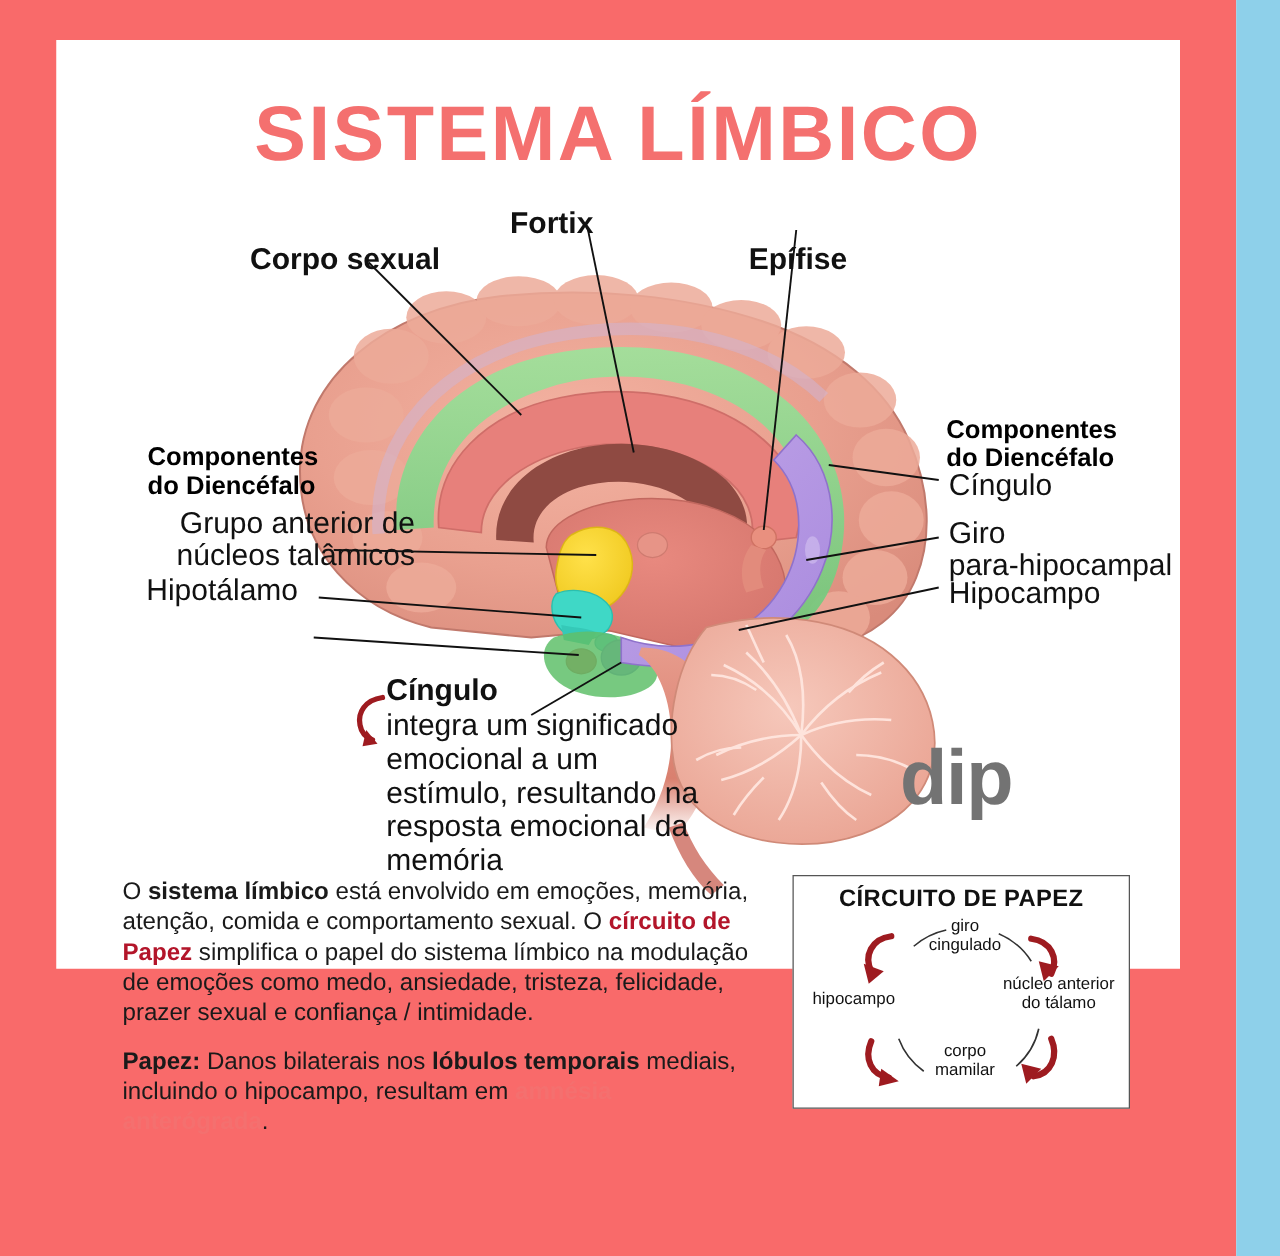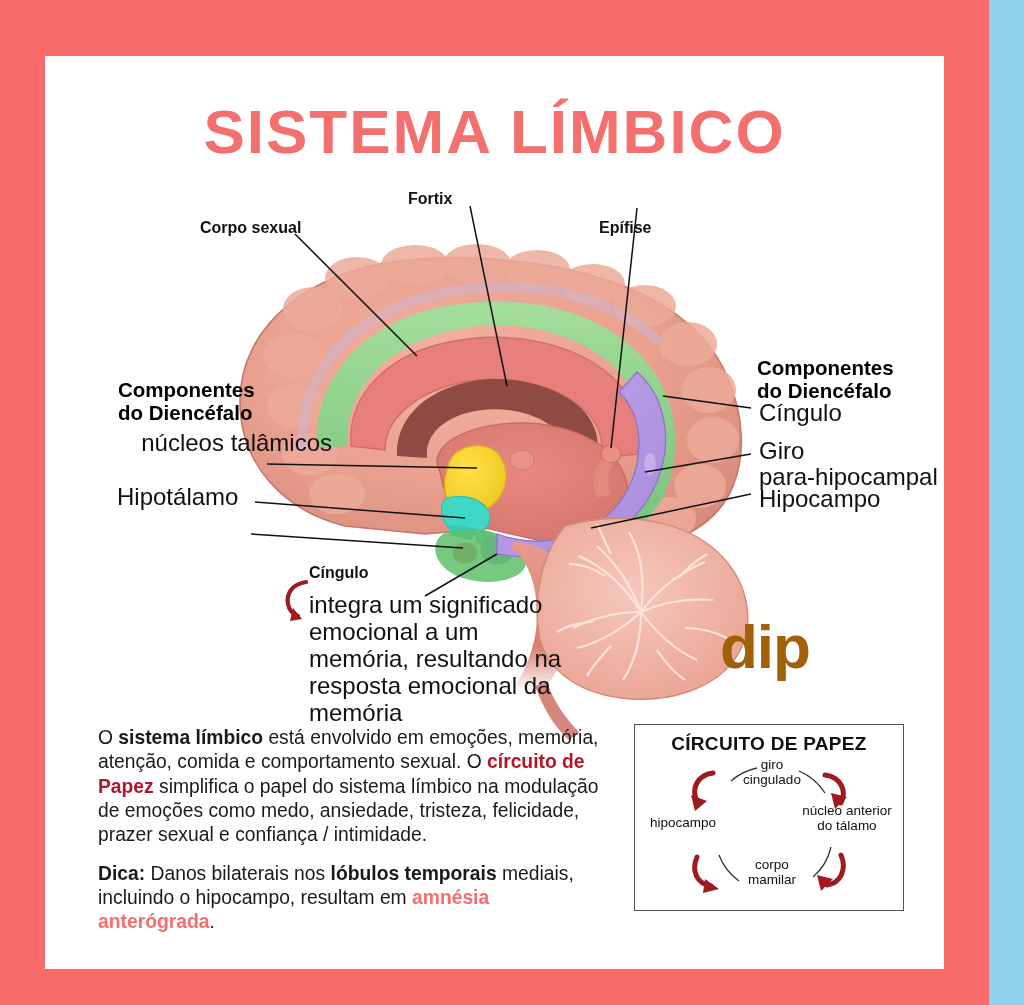--- a/index.html
+++ b/index.html
@@ -29,50 +29,50 @@
     transform:translateX(-50%) rotate(90deg);
     transform-origin:center center;
     white-space:nowrap;
     font-size:14.5px;font-weight:bold;
     letter-spacing:.2px;
   }
   .rail-a{color:#111;}
   .rail-b{color:#1f4fd8;}
 
   .card{
-    position:absolute;left:45px;top:56px;
-    width:899px;height:913px;
+    position:absolute;left:45px;top:32px;
+    width:899px;height:743px;
     background:#ffffff;
   }
 
   
   .title{
     position:absolute;left:0;top:40px;width:899px;
     text-align:center;
     font-size:62px;font-weight:bold;
     color:#f4706f;
     letter-spacing:2px;
   }
 
   
   .illus{position:absolute;left:0;top:0;width:899px;height:700px;}
   .illus svg{display:block;}
 
   
   .lab{position:absolute;color:#111;line-height:1.08;}
   .lab.b{font-weight:bold;}
-  .f21{font-size:16px;}
+  .f21{font-size:24px;}
   .f19{font-size:24px;}
 
   .hdr{font-size:20.5px;font-weight:bold;line-height:1.14;}
 
   
   .dip{
     position:absolute;left:675px;top:555px;
-    font-size:62px;font-weight:bold;color:#a16207;
+    font-size:62px;font-weight:bold;color:#737373;
     letter-spacing:-1px;
   }
 
   
   .body-text{
     position:absolute;left:53px;top:670px;width:505px;
     font-size:19.3px;line-height:1.26;color:#1a1a1a;
   }
   .body-text p{margin:0 0 14px 0;}
   .body-text b{font-weight:bold;}
@@ -266,20 +266,21 @@
 
     <div class="lab b f21" style="left:155px;top:163px;">Corpo sexual</div>
     <div class="lab b f21" style="left:363px;top:134px;">Fortix</div>
     <div class="lab b f21" style="left:554px;top:163px;">Epífise</div>
 
     <div class="hdr" style="position:absolute;left:73px;top:322px;">
       <div>Componentes</div>
       <div>do Diencéfalo</div>
     </div>
     <div class="lab f19" style="left:72px;top:374px;width:215px;text-align:right;">
+      <div>Grupo anterior de</div>
       <div>núcleos talâmicos</div>
     </div>
     <div class="lab f19" style="left:72px;top:428px;width:215px;">Hipotálamo</div>
 
     <div class="hdr" style="position:absolute;left:712px;top:300px;">
       <div>Componentes</div>
       <div>do Diencéfalo</div>
     </div>
     <div class="lab f19" style="left:714px;top:344px;">Cíngulo</div>
     <div class="lab f19" style="left:714px;top:382px;">
@@ -289,30 +290,30 @@
     <div class="lab f19" style="left:714px;top:430px;">Hipocampo</div>
 
     <div class="lab b f21" style="left:264px;top:508px;">Cíngulo</div>
     <svg style="position:absolute;left:237px;top:520px;" width="34" height="50" viewBox="0 0 34 50">
       <path d="M24,6 C10,8 4,18 6,28 C7,34 11,38 16,40" fill="none" stroke="#9e1b20" stroke-width="4.2" stroke-linecap="round"></path>
       <path d="M11,32 L20,43 L8,45 Z" fill="#9e1b20"></path>
     </svg>
     <div class="lab f19" style="left:264px;top:536px;width:260px;line-height:1.12;">
       <div>integra um significado</div>
       <div>emocional a um</div>
-      <div>memória, resultando na</div>
+      <div>estímulo, resultando na</div>
       <div>resposta emocional da</div>
       <div>memória</div>
     </div>
 
     <div class="dip">dip</div>
 
     <div class="body-text">
       <p><span>O </span><b>sistema límbico</b><span> está envolvido em emoções, memória, atenção, comida e comportamento sexual. O </span><span class="dark-red">círcuito de Papez</span><span> simplifica o papel do sistema límbico na modulação de emoções como medo, ansiedade, tristeza, felicidade, prazer sexual e confiança / intimidade.</span></p>
-      <p><b>Dica:</b><span> Danos bilaterais nos </span><b>lóbulos temporais</b><span> mediais, incluindo o hipocampo, resultam em </span><span class="soft-red">amnésia anterógrada</span><span>.</span></p>
+      <p><b>Papez:</b><span> Danos bilaterais nos </span><b>lóbulos temporais</b><span> mediais, incluindo o hipocampo, resultam em </span><span class="soft-red">amnésia anterógrada</span><span>.</span></p>
     </div>
 
     <div class="papez">
       <div class="papez-title">CÍRCUITO DE PAPEZ</div>
 
       <svg style="position:absolute;left:0;top:26px;" width="268" height="156" viewBox="0 0 268 156">
 
         <g stroke="#333" stroke-width="1.3" fill="none">
           <path d="M96,30 A58,56 0 0 1 122,17"></path>
           <path d="M164,20 A58,56 0 0 1 190,42"></path>

